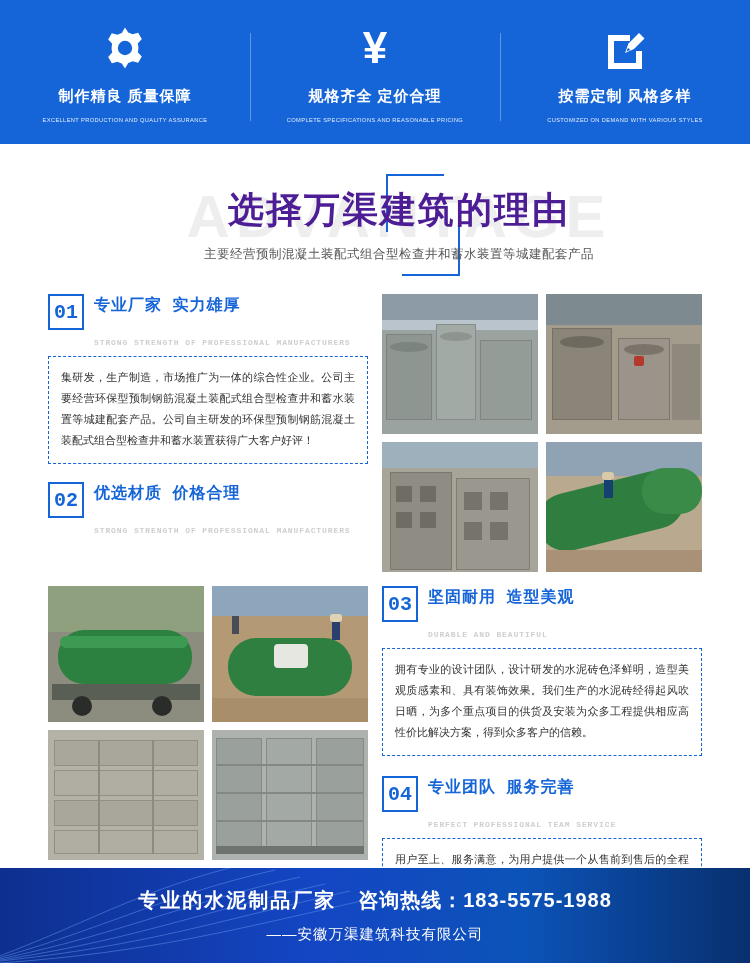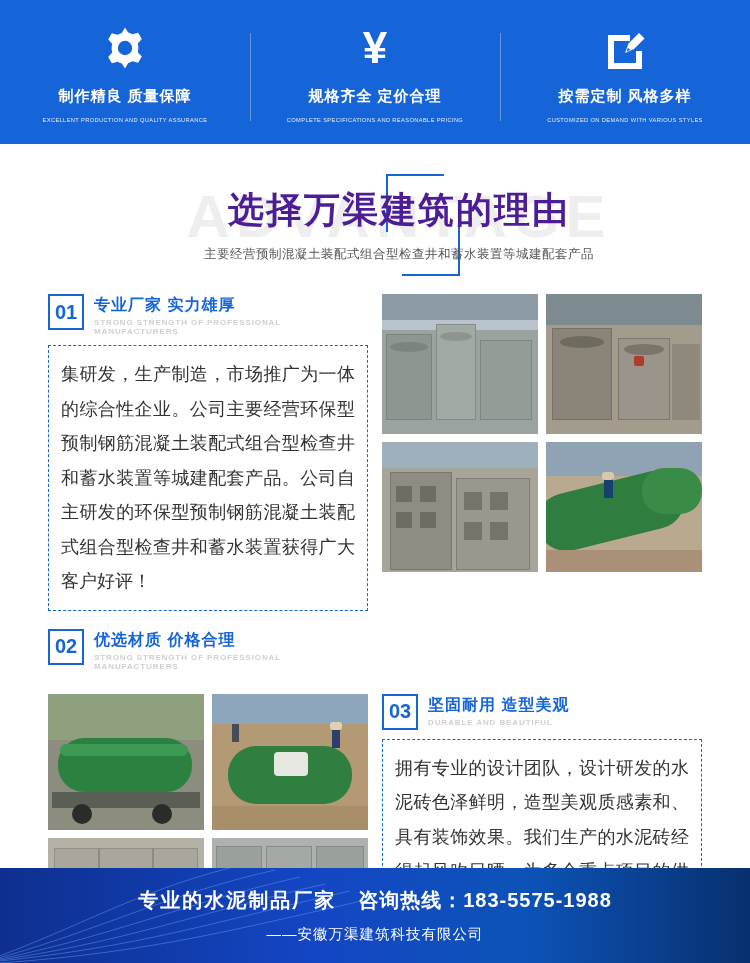--- a/index.html
+++ b/index.html
@@ -93,46 +93,46 @@
     border:2px solid #1565d8;
   }
   .deco-left  { left:338px; top:14px; border-right:none; border-bottom:none; }
   .deco-right { left:354px; top:58px; border-left:none; border-top:none; }
 
   
   .content { padding:0 48px; margin-top:14px; }
 
   .row { display:flex; gap:14px; margin-bottom:14px; }
 
-  .textcol { width:320px; }
+  .textcol { width:320px;font-family:Liberation Mono, monospace; }
   .imgcol  { width:320px; display:flex; flex-direction:column; gap:8px; }
 
   .sec-head { display:flex; align-items:flex-start; gap:10px; margin-bottom:9px; }
   .num {
     width:36px; height:36px;
     border:2px solid #1565d8;
     color:#1565d8;
     font-size:20px; font-weight:bold;
     display:flex; align-items:center; justify-content:center;
     flex:none;
   }
   .sec-titles { padding-top:1px; }
   .sec-t1 {
     font-size:16px; font-weight:bold; color:#1565d8;
     letter-spacing:1px;
   }
   .sec-t2 {
-    margin-top:2px;
+    margin-top:22px;
     font-size:8px; font-weight:bold; color:#cfcfcf;
     letter-spacing:0.9px;
   }
   .sec-body {
     border:1px dashed #1565d8;
     padding:11px 12px;
-    font-size:18px;
+    font-size:11px;
     line-height:1.92;
     color:#333333;
     text-align:justify;
   }
 
   .photo { width:100%; background:#c9ccc6; overflow:hidden; position:relative; }
 
   
   .ph-inner { position:absolute; inset:0; }
 

